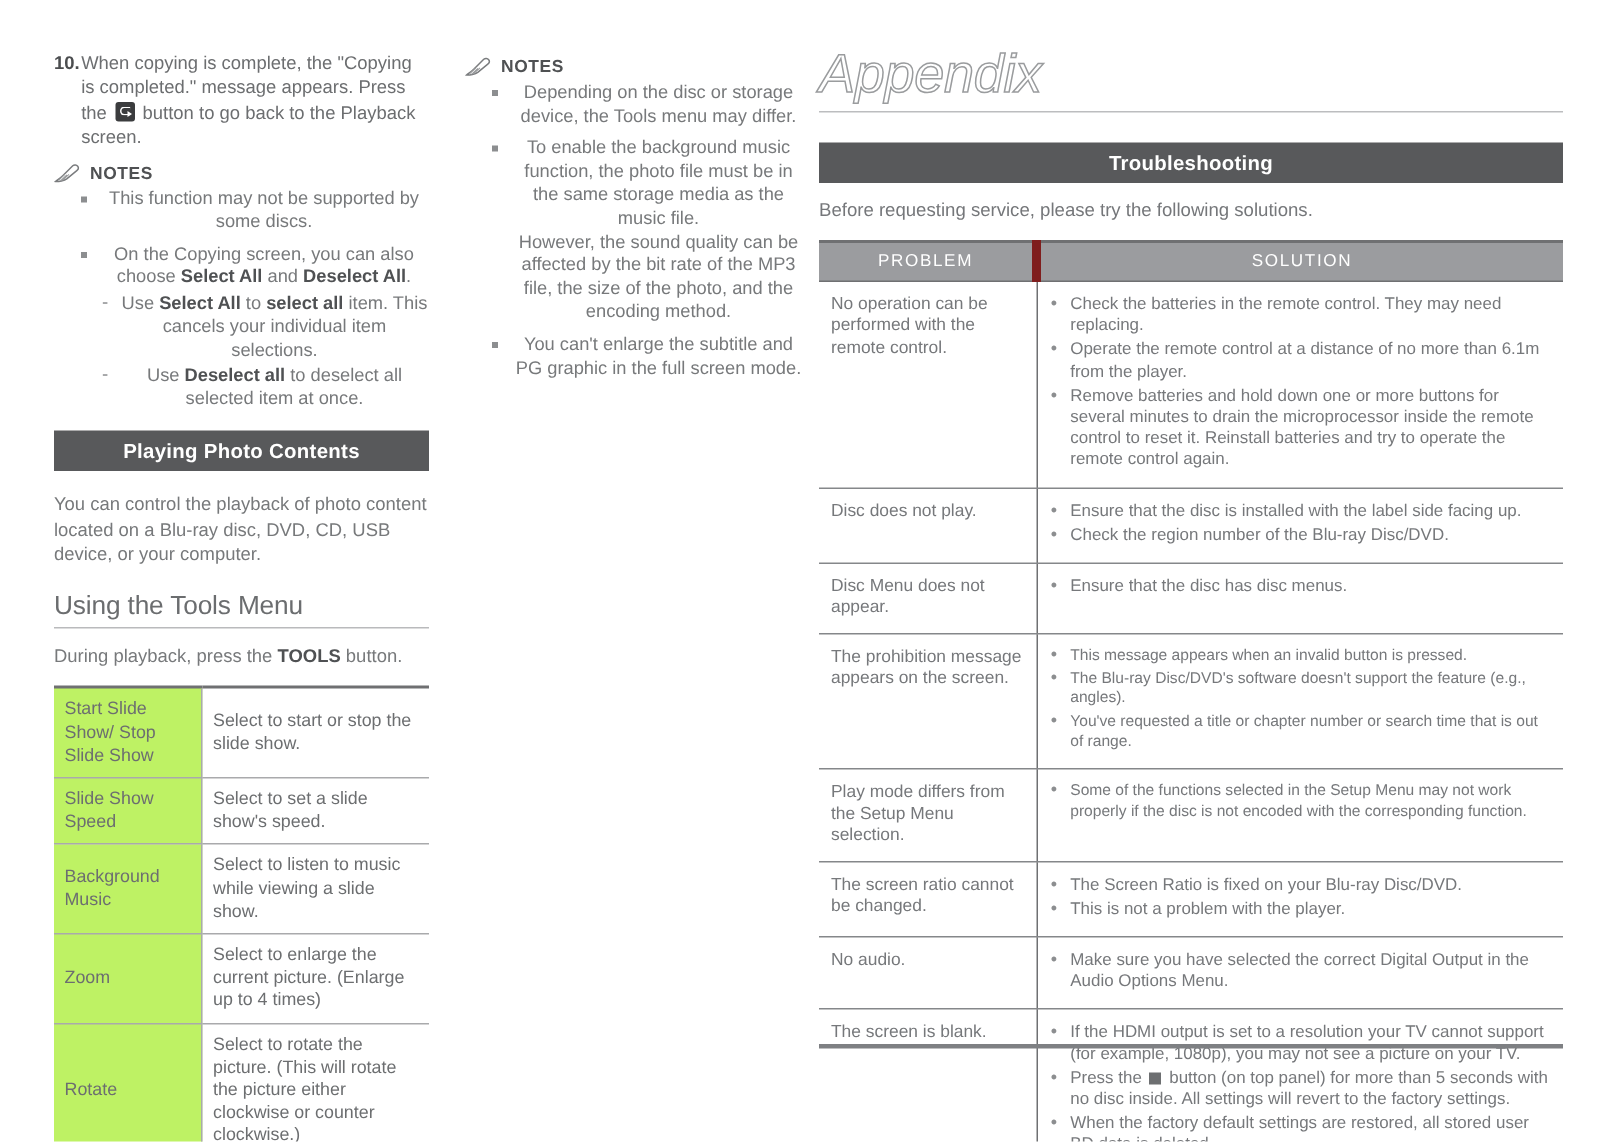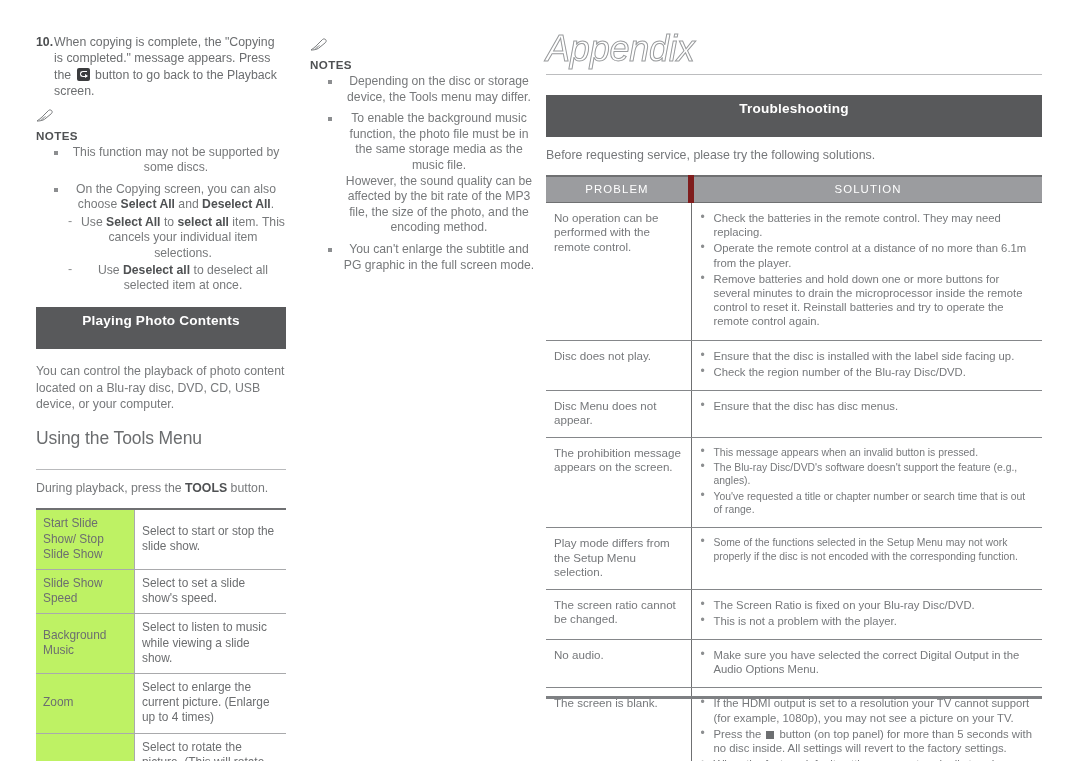--- a/index.html
+++ b/index.html
@@ -84,25 +84,24 @@
     width: 0;
     height: 0;
     border-left: 3px solid #ffffff;
     border-top: 2.2px solid transparent;
     border-bottom: 2.2px solid transparent;
   }
 
   
   .notes-head {
     display: flex;
-    align-items: flex-start;
+    align-items: center;
     gap: 7px;
     margin-top: 9px;
     margin-bottom: 3px;
-    flex-direction: column;
   }
   .notes-title {
     font-size: 11.6px;
     letter-spacing: 0.4px;
     color: #4b4d4f;
   }
   .pencil-icon { display: block; }
 
   ul.notes-list {
     list-style: none;
@@ -149,38 +148,38 @@
   }
   b, .b { font-weight: bold; color: #4f5153; }
 
   
   .section-bar {
     background: #58595b;
     color: #ffffff;
     font-size: 13.6px;
     font-weight: bold;
     text-align: center;
-    padding: 6px 0 21px 0;
+    padding: 6px 0 6px 0;
     letter-spacing: 0.2px;
     margin-top: 14px;
   }
 
   .body-para {
     font-size: 12.3px;
     line-height: 16.2px;
     margin-top: 14px;
     color: #77797b;
   }
 
   
   .sub-head {
     font-size: 17.5px;
     color: #6b6d6f;
     margin-top: 16px;
-    padding-bottom: 20px;
+    padding-bottom: 4px;
     border-bottom: 1px solid #b9babc;
     letter-spacing: -0.1px;
   }
 
   
   table.tools {
     border-collapse: collapse;
     width: 250px;
     margin-top: 12px;
     table-layout: fixed;

